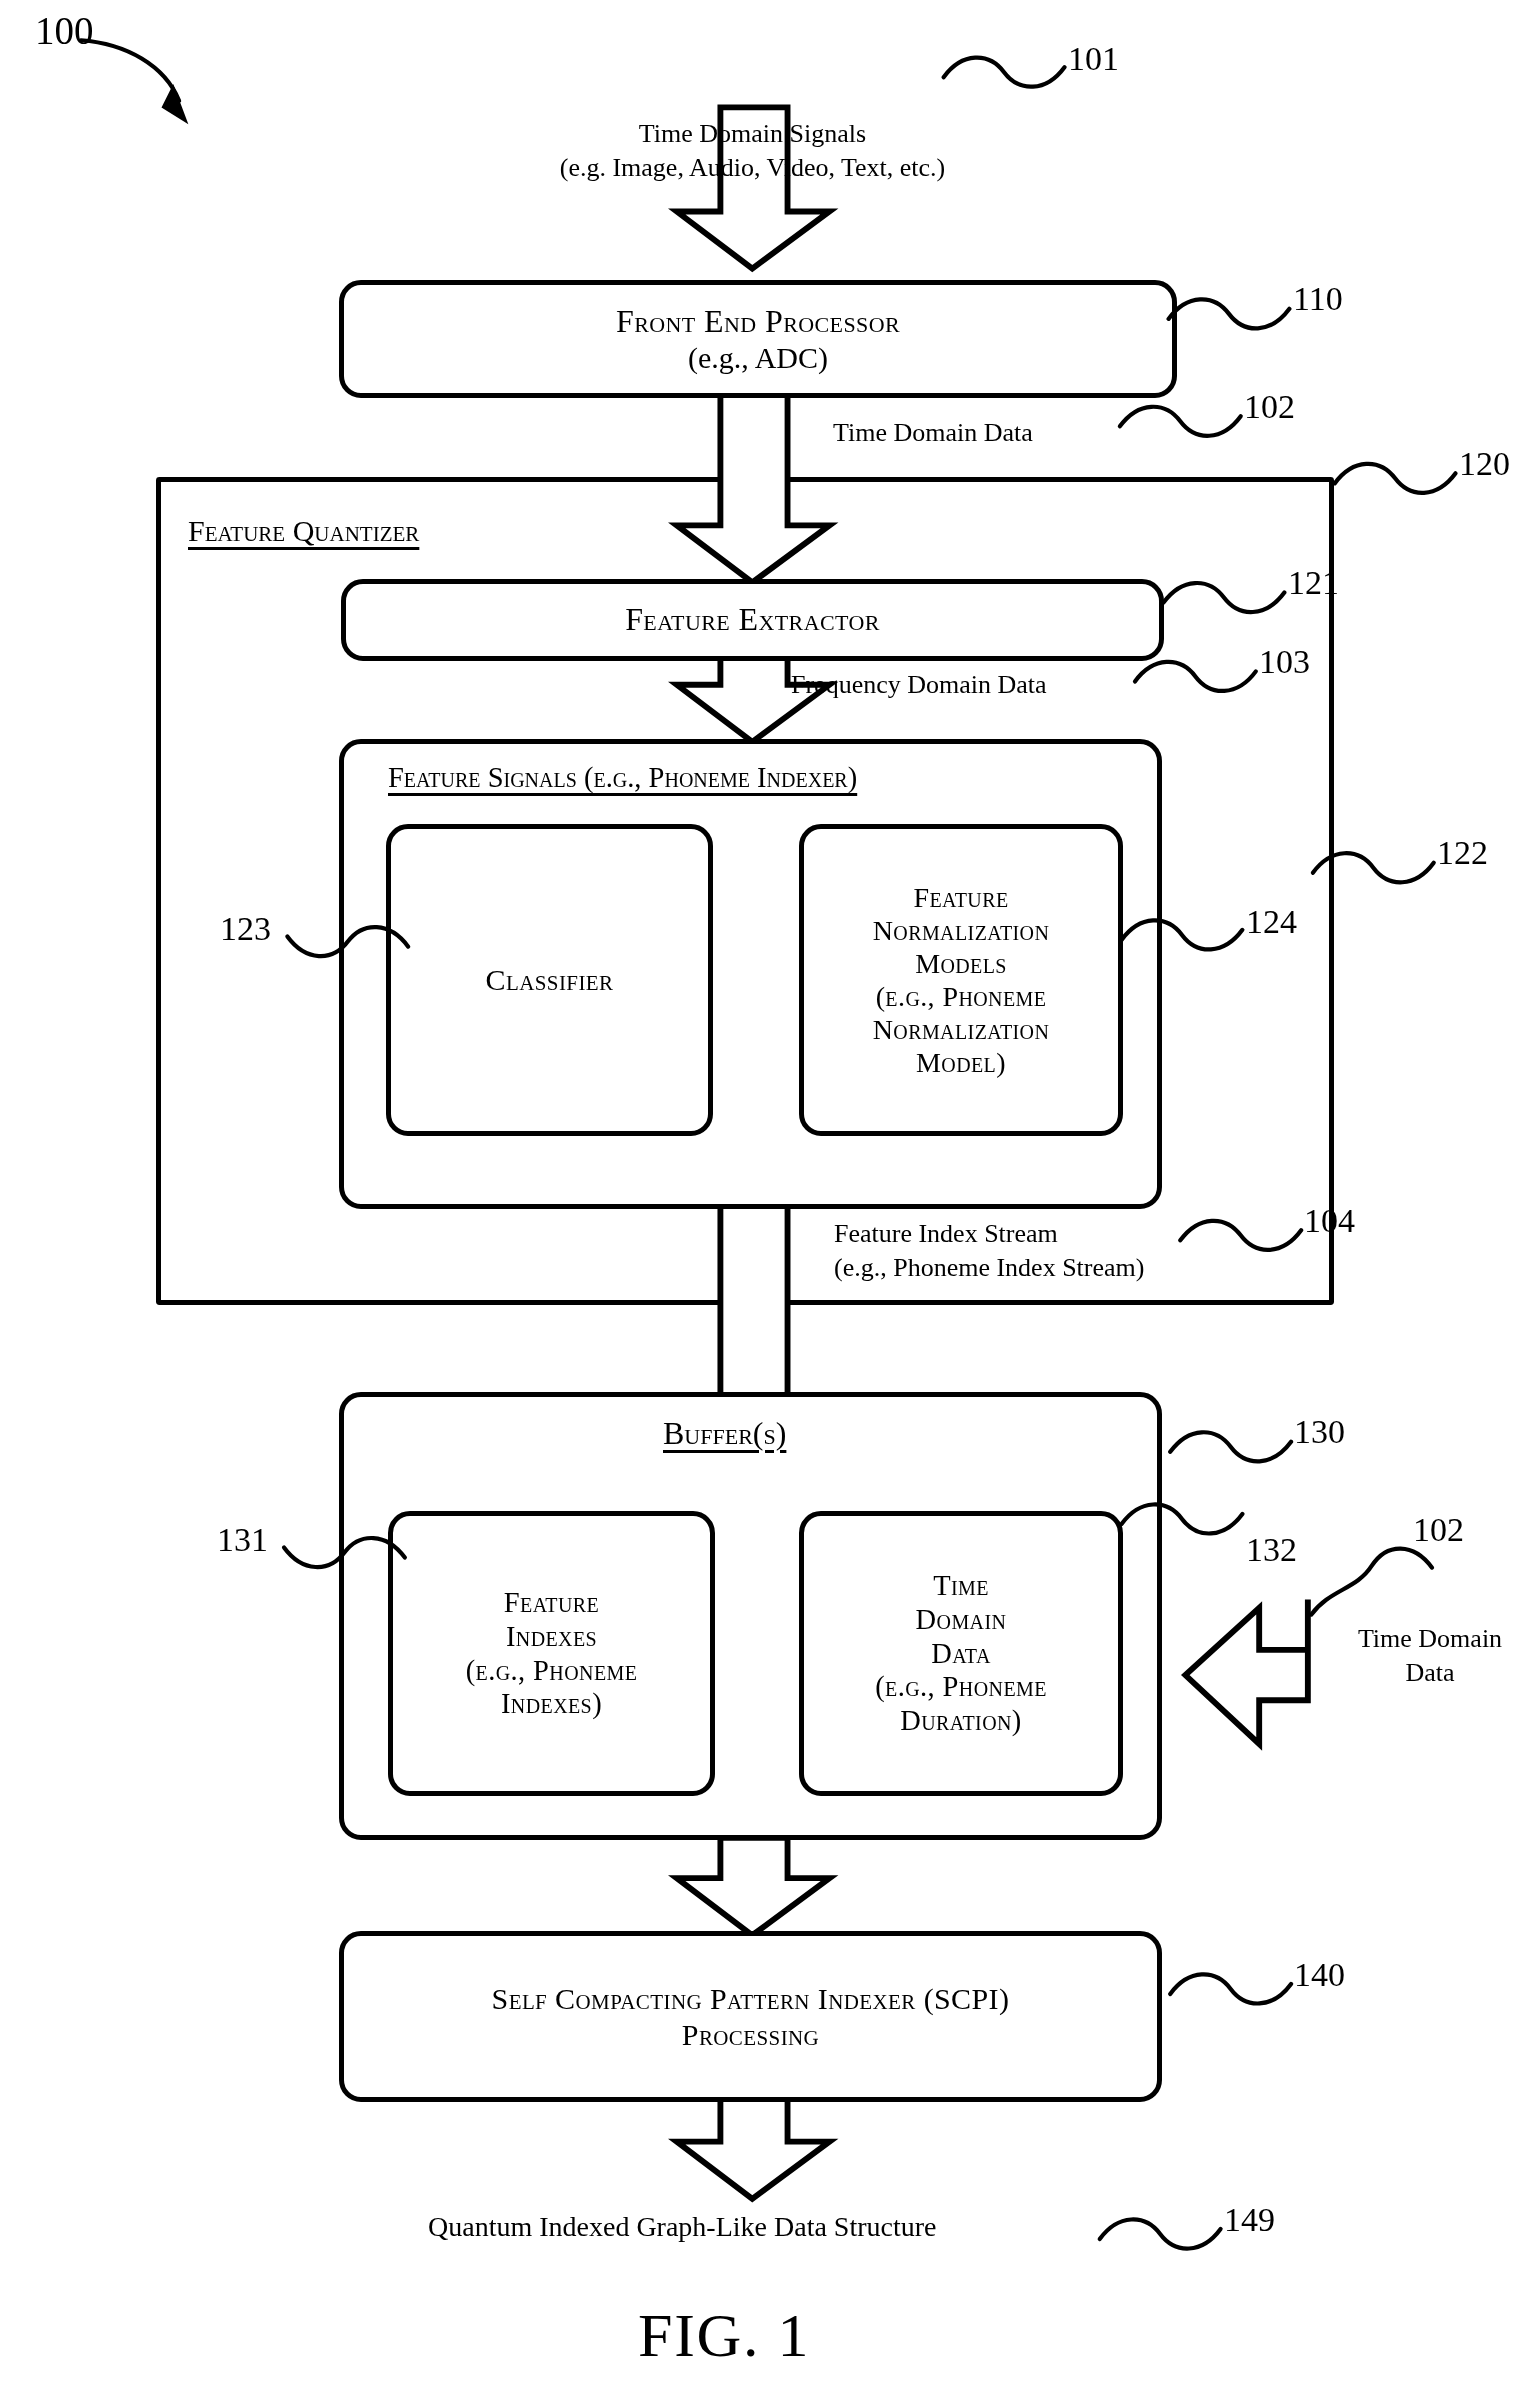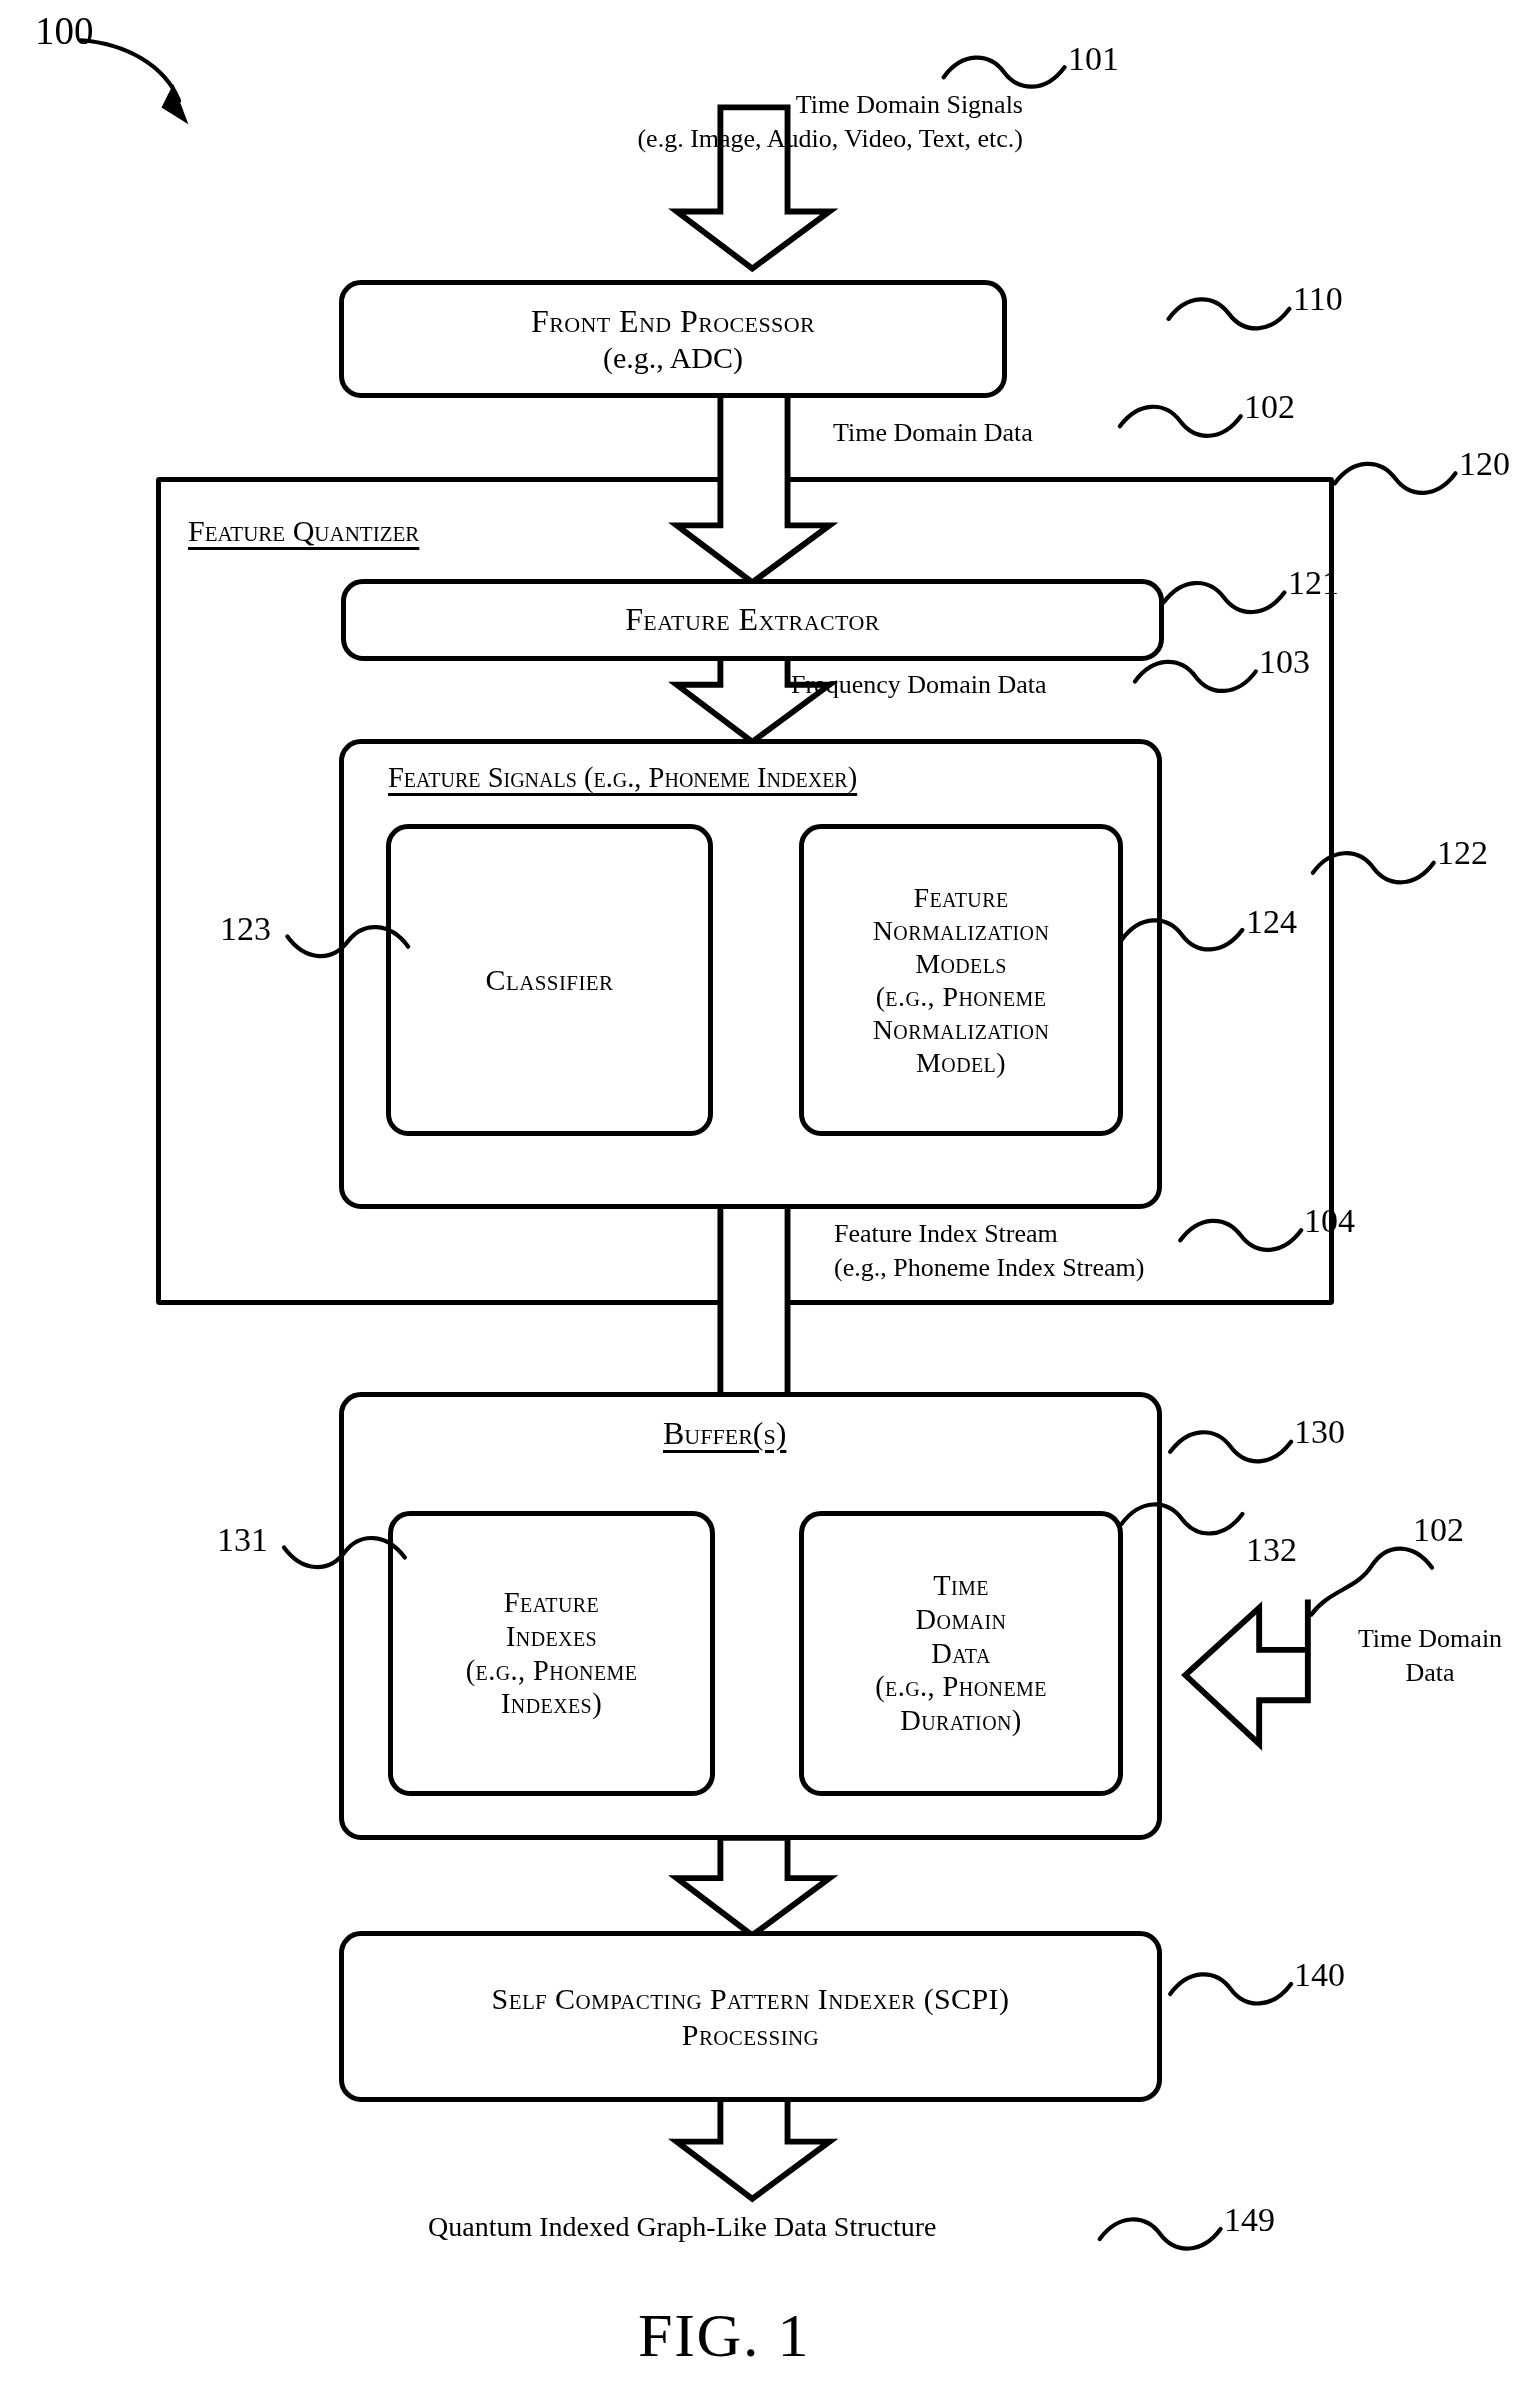--- a/index.html
+++ b/index.html
@@ -148,26 +148,26 @@
   <div class="refnum" style="left:220px;top:910px;">123</div>
   <div class="refnum" style="left:1246px;top:903px;">124</div>
   <div class="refnum" style="left:1304px;top:1202px;">104</div>
   <div class="refnum" style="left:1294px;top:1413px;">130</div>
   <div class="refnum" style="left:217px;top:1521px;">131</div>
   <div class="refnum" style="left:1246px;top:1487px;margin-top:44px;">132</div>
   <div class="refnum" style="left:1413px;top:1511px;">102</div>
   <div class="refnum" style="left:1294px;top:1956px;">140</div>
   <div class="refnum" style="left:1224px;top:2201px;">149</div>
 
-  <div class="note" style="left:482px;top:88px;text-align:right;width:541px;">
+  <div class="note" style="left:482px;top:117px;text-align:center;width:541px;">
     <div>Time Domain Signals</div>
     <div>(e.g. Image, Audio, Video, Text, etc.)</div>
   </div>
 
-  <div class="box" style="left:339px;top:280px;width:668px;height:118px;text-align:right;">
+  <div class="box" style="left:339px;top:280px;width:838px;height:118px;text-align:right;">
     <div class="sc t38">Front End Processor</div>
     <div class="t36 normal">(e.g., ADC)</div>
   </div>
 
   <div class="note" style="left:833px;top:416px;">Time Domain Data</div>
 
   <div class="box outer" style="left:156px;top:477px;width:1178px;height:828px;
         display:block;border-width:5px;border-radius:3.4px;z-index:1;"></div>
 
   <div class="hdr t36" style="left:188px;top:514px;">Feature Quantizer</div>

